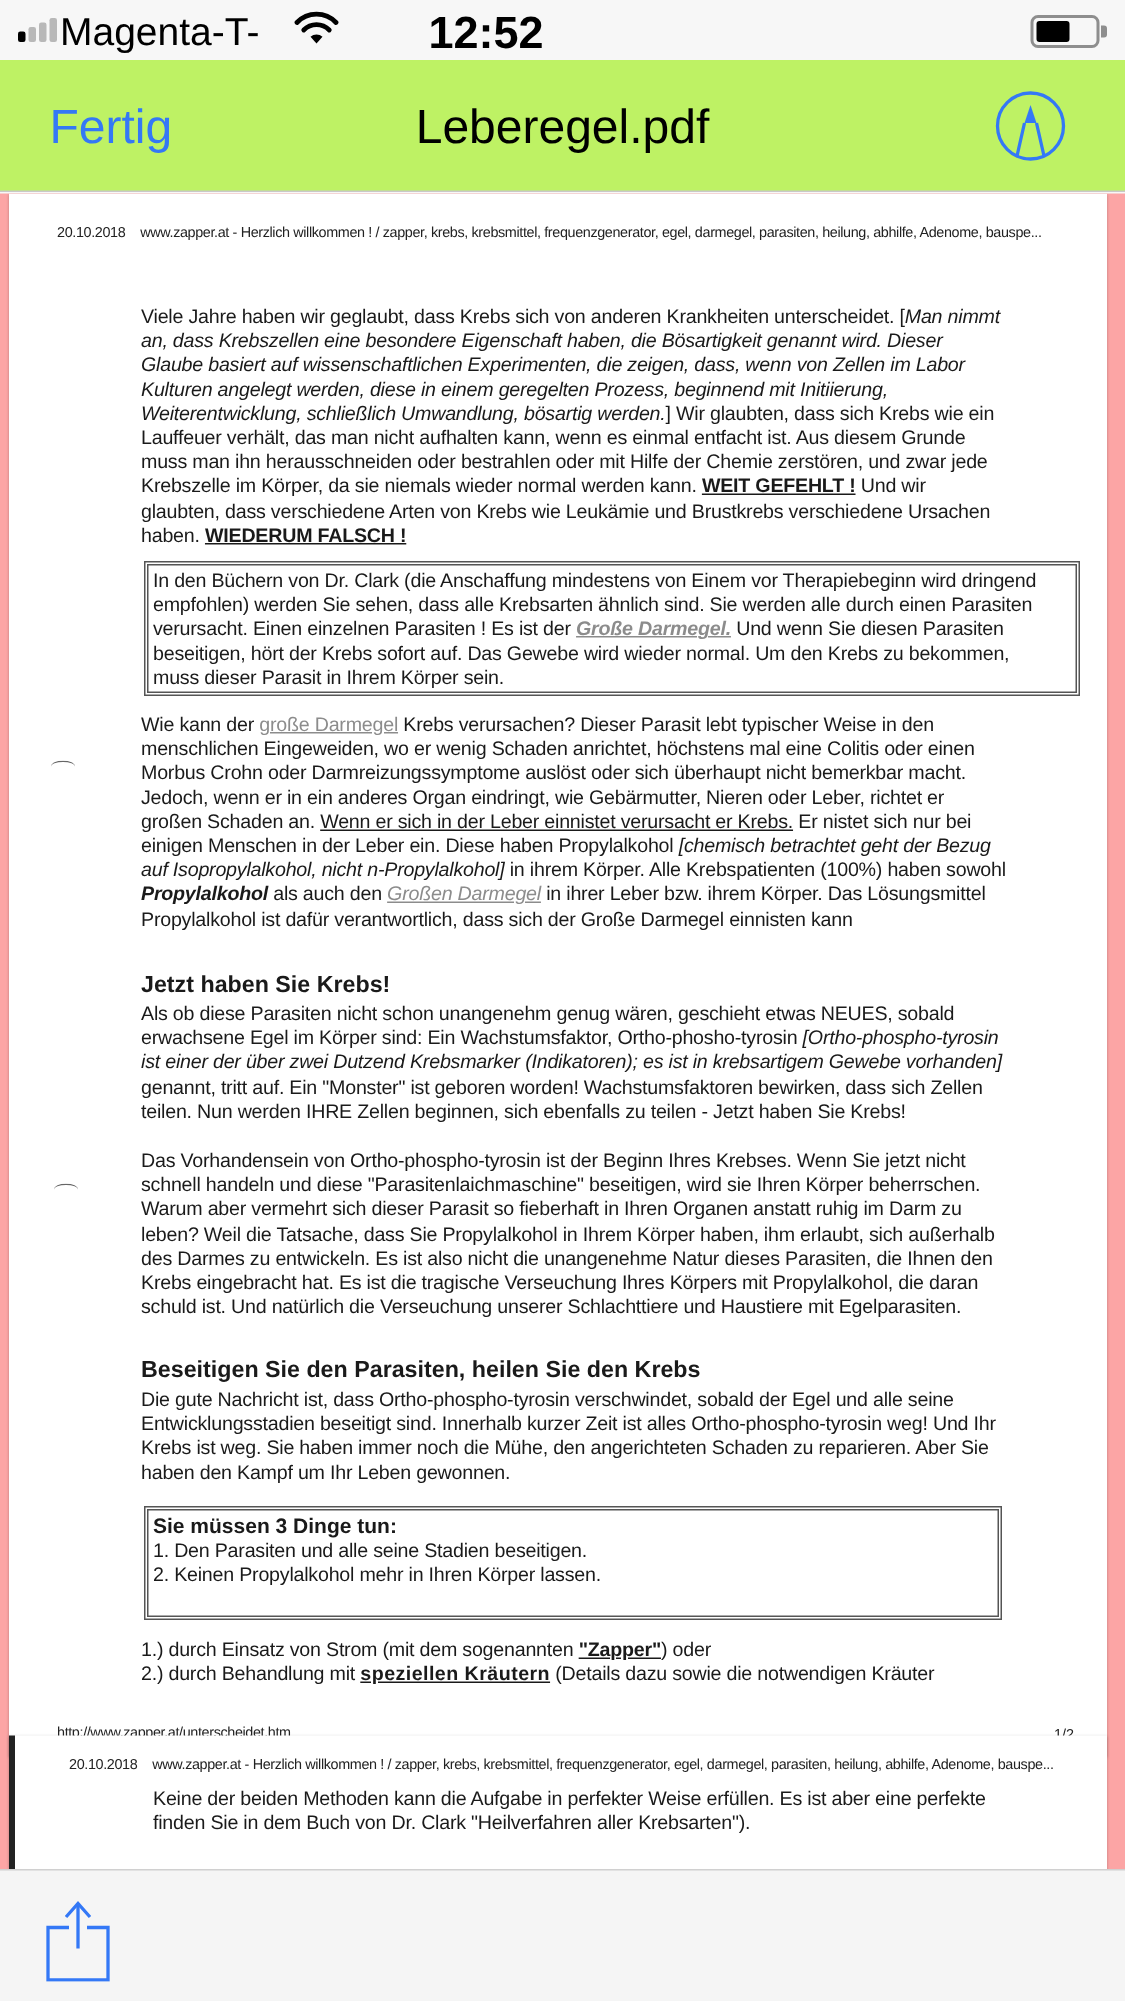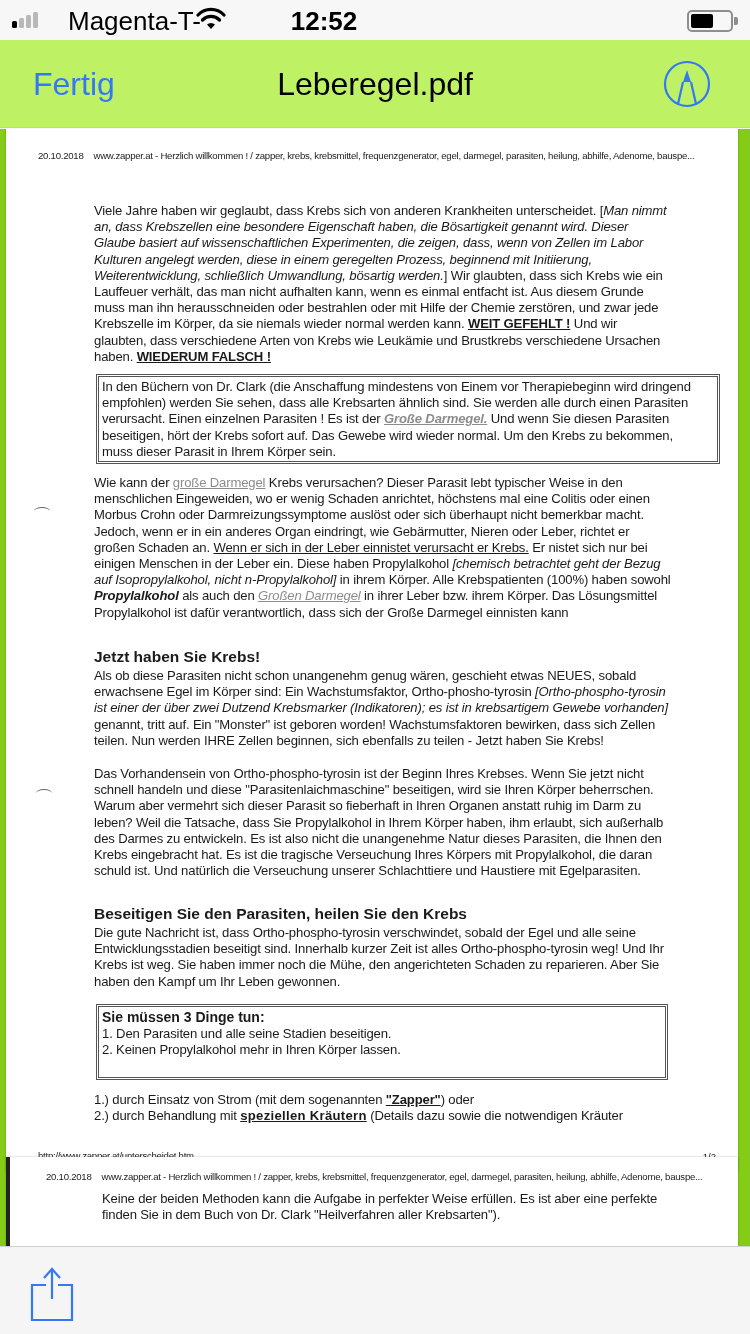--- a/index.html
+++ b/index.html
@@ -3,35 +3,35 @@
 <meta charset="utf-8">
 <style>
   * { box-sizing: border-box; margin: 0; padding: 0; }
   html, body { width: 750px; height: 1334px; overflow: hidden; background: #f7f7f7; }
   body { font-family: "Liberation Sans", sans-serif; position: relative; }
 
   
   .status-bar { position: absolute; left: 0; top: 0; width: 750px; height: 40px; background: #f7f7f7; }
   .signal { position: absolute; left: 12px; top: 12px; height: 16px; display: flex; align-items: flex-end; gap: 2px; }
   .signal span { display: block; width: 5px; border-radius: 1.5px; }
-  .carrier { position: absolute; left: 68px; top: 6px; font-size: 26px; color: #000; }
+  .carrier { position: absolute; left: 40px; top: 6px; font-size: 26px; color: #000; }
   .wifi { position: absolute; left: 196px; top: 7px; width: 30px; height: 24px; }
-  .time { position: absolute; left: 0; width: 648px; top: 6px; text-align: center; font-size: 26px; font-weight: bold; color: #000; }
+  .time { position: absolute; left: 0; width: 648px; top: 6px; text-align: center; font-size: 30px; font-weight: bold; color: #000; }
   .battery { position: absolute; left: 687px; top: 10px; width: 46px; height: 22px; border: 2px solid #8e8e8e; border-radius: 5px; }
   .battery .fill { position: absolute; left: 2px; top: 2px; width: 22px; height: 14px; background: #000; border-radius: 2px; }
   .battery .nub { position: absolute; right: -7px; top: 5px; width: 4px; height: 8px; background: #8e8e8e; border-radius: 0 2px 2px 0; }
 
   
   .nav-bar { position: absolute; left: 0; top: 40px; width: 750px; height: 88px; background: #bef264; border-bottom: 1px solid #c8c8c8; }
   .done-button { position: absolute; left: 33px; top: 26px; font-size: 32px; color: #3478f6; cursor: pointer; background: none; border: none; font-family: "Liberation Sans", sans-serif; }
   .nav-title { position: absolute; left: 0; width: 750px; top: 26px; text-align: center; font-size: 32px; color: #000; pointer-events: none; }
   .markup-button { position: absolute; left: 663px; top: 20px; width: 48px; height: 48px; cursor: pointer; }
 
   
-  .doc-area { position: absolute; left: 0; top: 129px; width: 750px; height: 1117px; background: #84cc16; overflow: hidden; }
+  .doc-area { position: absolute; left: 0; top: 129px; width: 750px; height: 1117px; background: #fca5a5; overflow: hidden; }
   .page { position: absolute; left: 6px; width: 732px; background: #fff; box-shadow: 0 0 2px rgba(0,0,0,0.25); }
   .page1 { top: 0; height: 1043px; }
   .page2 { top: 1028px; height: 100px; border-left: 4px solid #222; }
   .pdf-header { position: absolute; left: 32px; top: 21px; font-size: 9.6px; color: #222; white-space: nowrap; letter-spacing: -0.25px; }
   .pdf-header .date { margin-right: 10px; }
   .page2 .pdf-header { left: 36px; top: 14px; }
 
   .body-text { position: absolute; left: 88px; width: 578px; font-size: 13.1px; line-height: 16.2px; color: #1a1a1a; letter-spacing: -0.15px; }
   .body-text i { font-style: italic; }
   .ul-bold { font-weight: bold; text-decoration: underline; }

